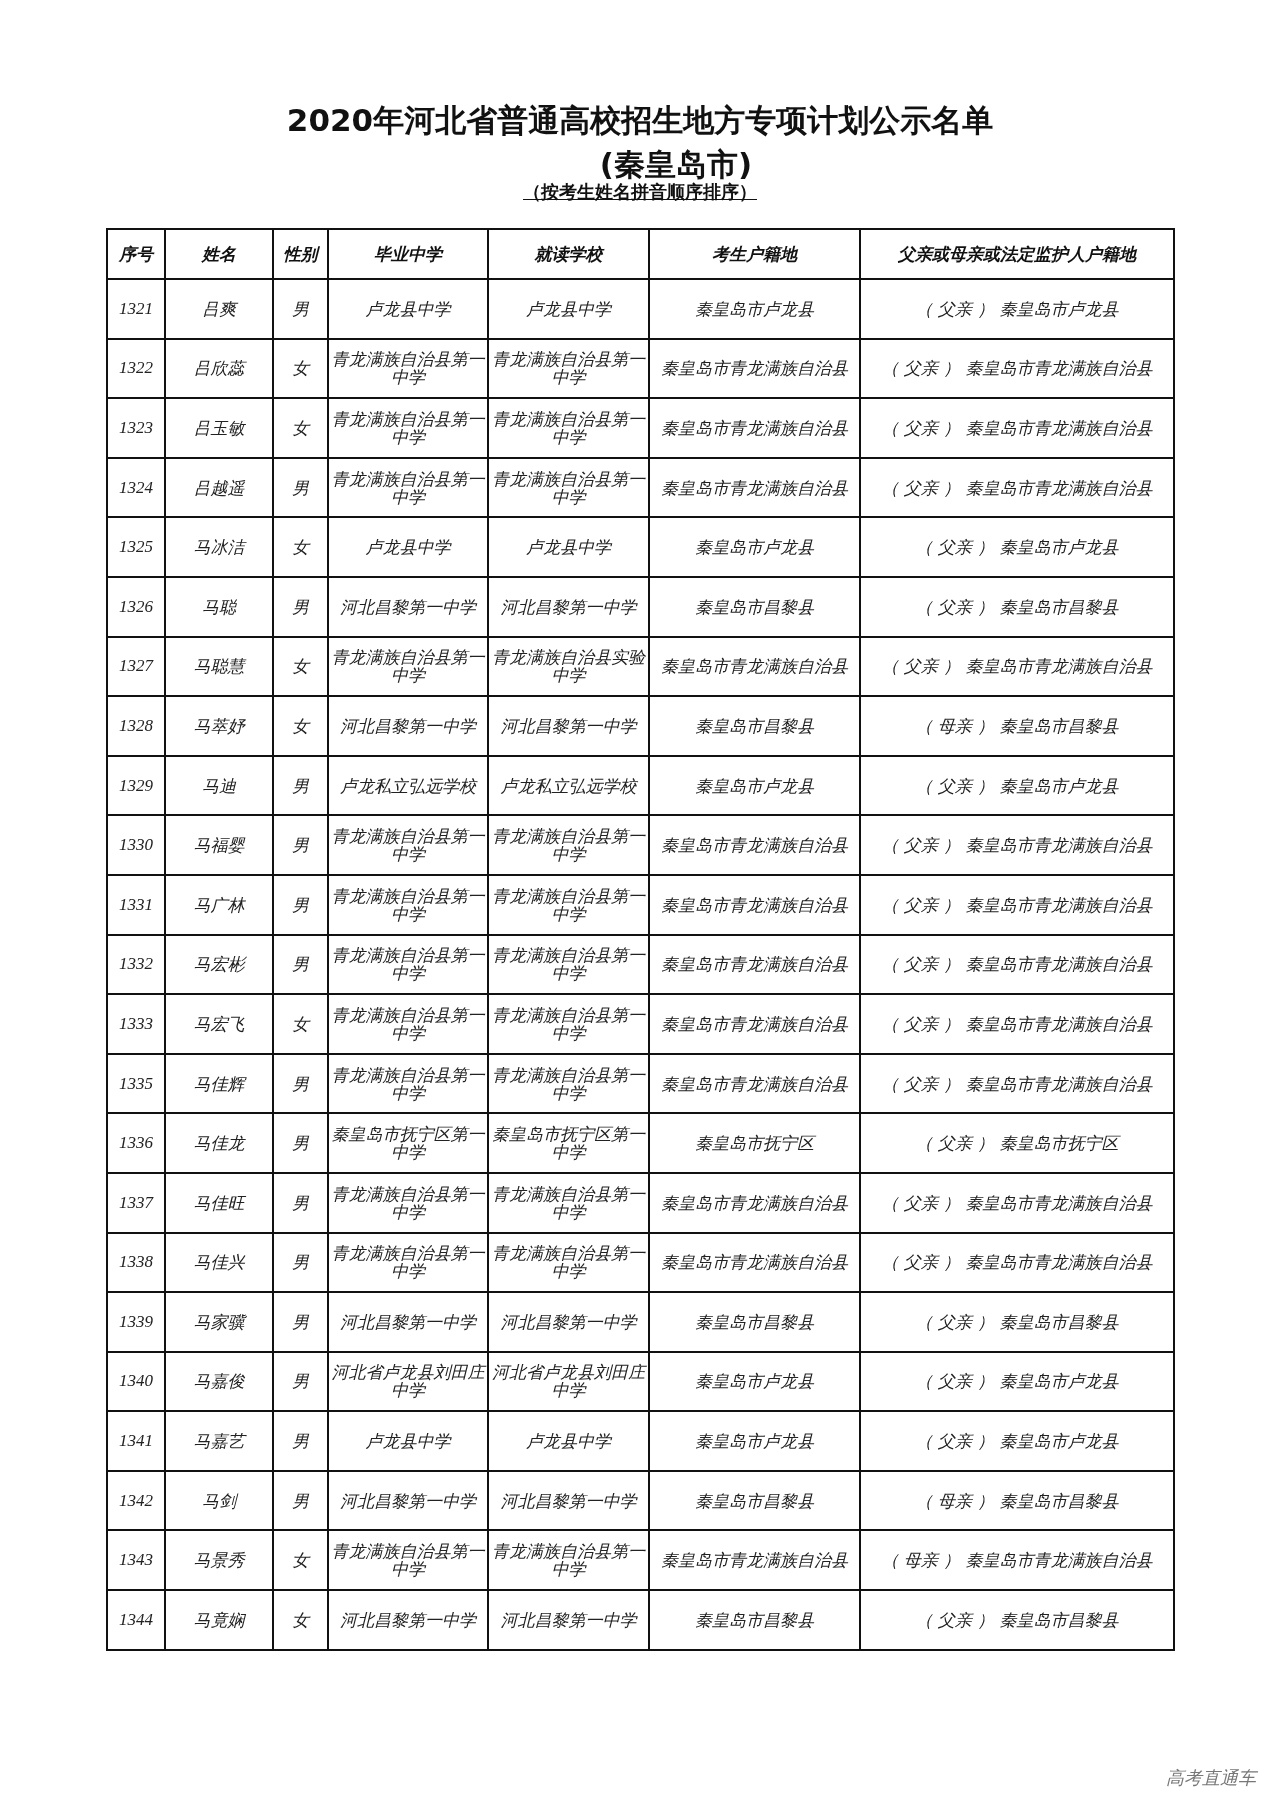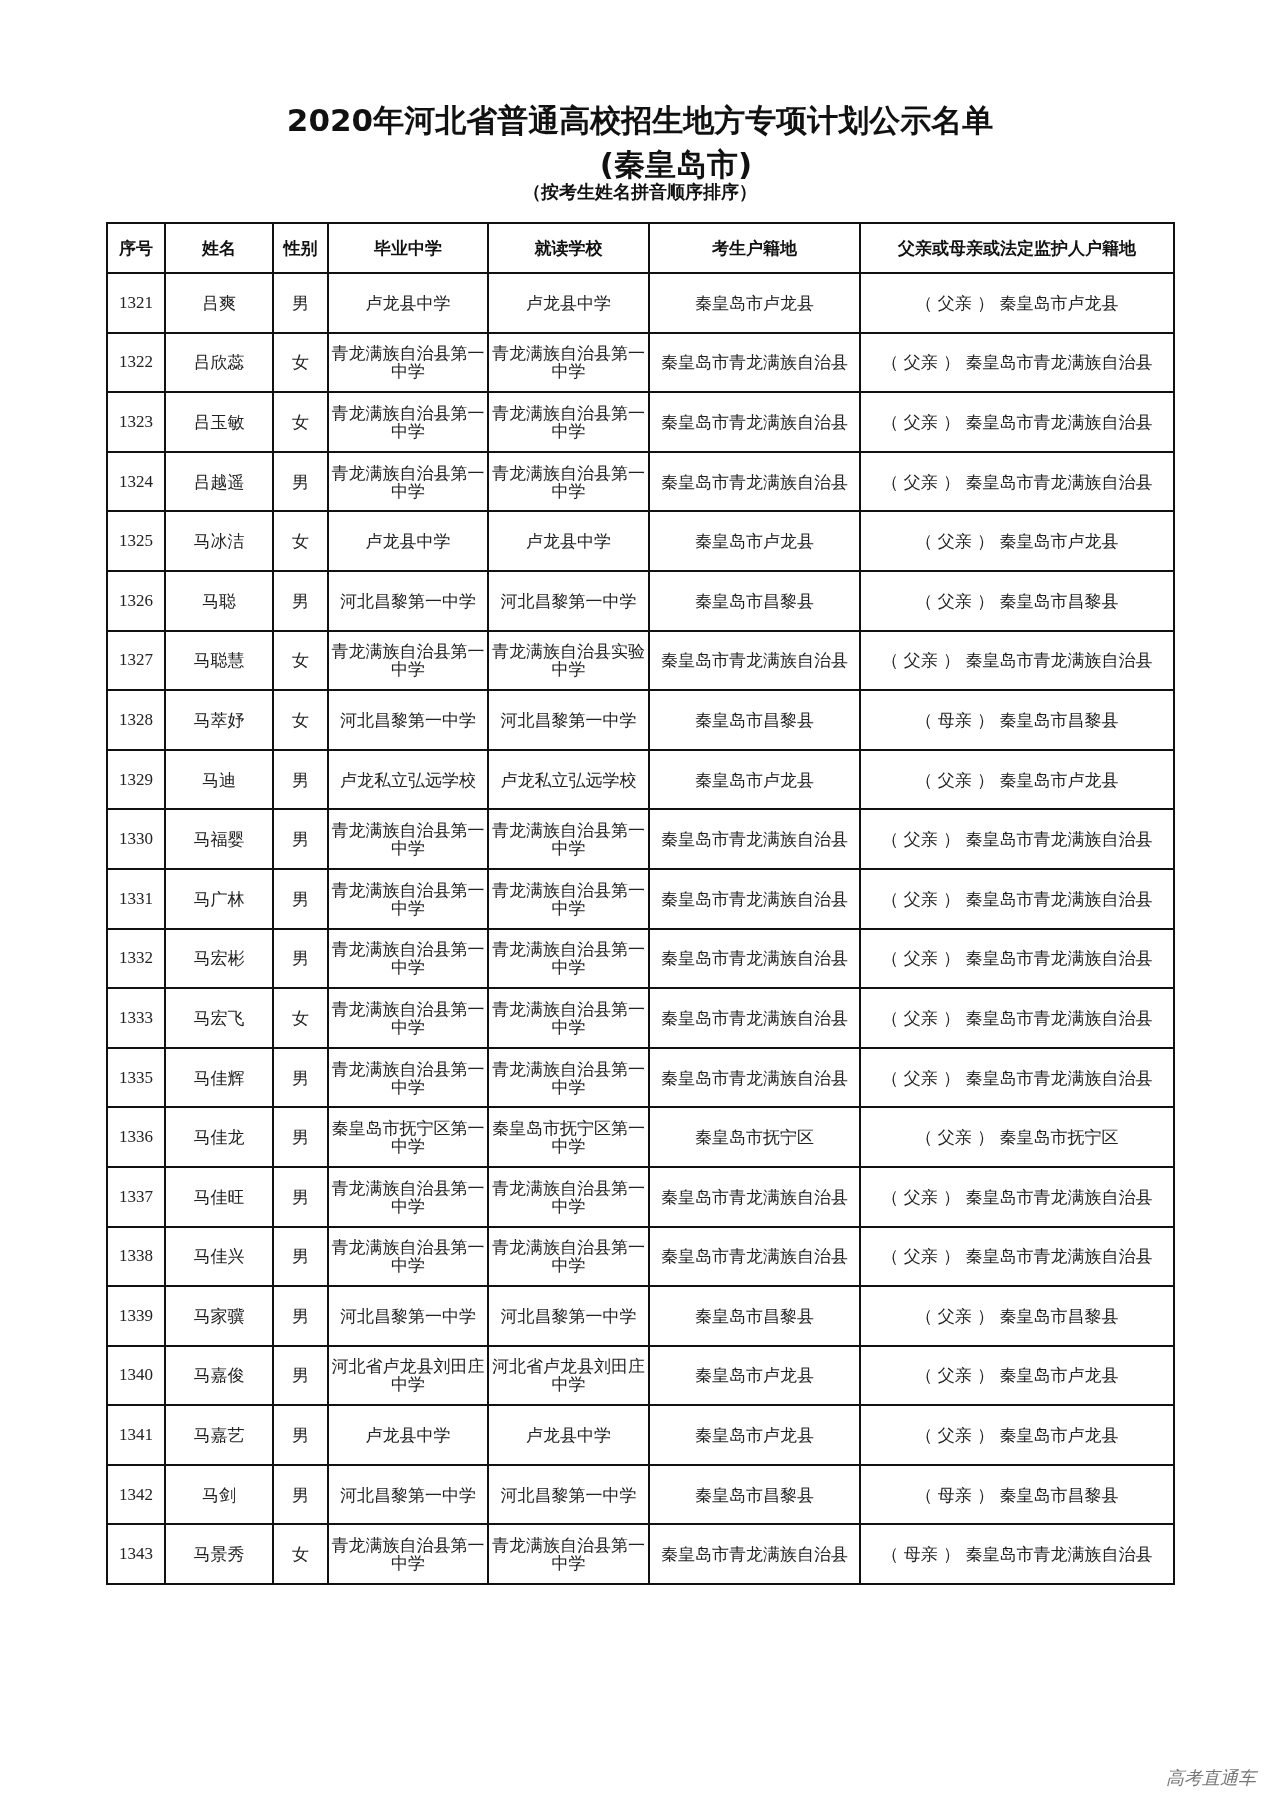--- a/index.html
+++ b/index.html
@@ -2,23 +2,23 @@
 <html><head>
 <meta charset="utf-8">
 <style>
   html, body { margin: 0; padding: 0; background: #ffffff; }
   body { width: 1280px; height: 1811px; position: relative; overflow: hidden;
          font-family: "DejaVu Serif", "Liberation Serif", serif; color: #111; }
   .title { position: absolute; left: 0; width: 1280px; text-align: center;
            font-family: "DejaVu Sans", "Liberation Sans", sans-serif; font-weight: bold; color: #111; }
   .t1 { top: 100px; font-size: 31px; letter-spacing: 0px; }
   .t2 { top: 144px; font-size: 31px; margin-left: 36px; }
-  .t3 { top: 180px; font-size: 18px; }
-  table { position: absolute; left: 106px; top: 222px; border-collapse: collapse;
-          width: 1067px; table-layout: fixed; }
+  .t3 { top: 180px; font-size: 18px; text-decoration: underline; }
+  table { position: absolute; left: 106px; top: 228px; border-collapse: collapse;
+          width: 1067px; table-layout: fixed; font-style: italic; }
   th, td { border: 2px solid #111; text-align: center; vertical-align: middle; padding: 0 2px; }
   th { height: 48px; font-family: "DejaVu Sans", "Liberation Sans", sans-serif; font-weight: bold; font-size: 17px; }
   td { height: 57.6px; font-size: 17px; line-height: 18px; color: #222; }
   td.num { font-family: "Liberation Serif", "DejaVu Serif", serif; font-size: 17px; }
   td.wrap { word-break: break-all; }
   td.parent { white-space: nowrap; font-size: 17px; }
   .watermark { position: absolute; right: 24px; top: 1766px; font-size: 18px; color: #777;
                font-family: "DejaVu Sans", "Liberation Sans", sans-serif; font-style: italic; }
 </style>
 </head>
@@ -241,16 +241,25 @@
       </tr>
       <tr>
         <td class="num">1343</td>
         <td class="wrap">马景秀</td>
         <td class="wrap">女</td>
         <td class="wrap">青龙满族自治县第一中学</td>
         <td class="wrap">青龙满族自治县第一中学</td>
         <td class="wrap">秦皇岛市青龙满族自治县</td>
         <td class="parent">（ 母亲 ） 秦皇岛市青龙满族自治县</td>
       </tr>
+      <tr>
+        <td class="num">1344</td>
+        <td class="wrap">马竟娴</td>
+        <td class="wrap">女</td>
+        <td class="wrap">河北昌黎第一中学</td>
+        <td class="wrap">河北昌黎第一中学</td>
+        <td class="wrap">秦皇岛市昌黎县</td>
+        <td class="parent">（ 父亲 ） 秦皇岛市昌黎县</td>
+      </tr>
     </tbody>
 </table>
 
 <div class="watermark">高考直通车</div>
 
 </body></html>

